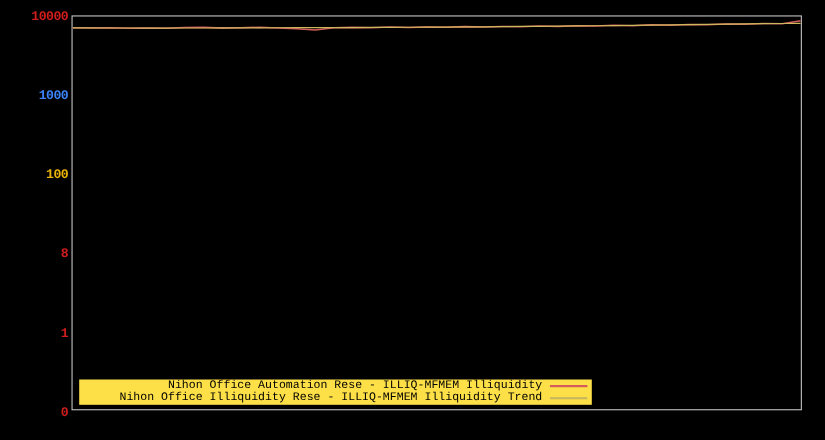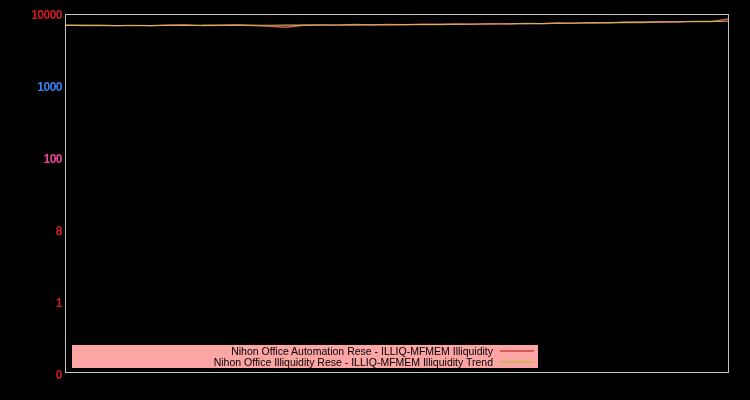--- a/index.html
+++ b/index.html
@@ -6,21 +6,21 @@
     margin: 0;
     padding: 0;
     background: #000000;
   }
   .figure {
     position: relative;
     width: 750px;
     height: 400px;
     background: #000000;
     overflow: hidden;
-    font-family: Liberation Sans, sans-serif;
+    font-family: Liberation Mono, monospace;
     border-radius: 15px;
   }
   .plot-area {
     position: absolute;
     left: 65px;
     top: 14px;
     width: 664px;
     height: 359px;
     border: 1px solid #c3c3c3;
     box-sizing: border-box;
@@ -42,21 +42,21 @@
     letter-spacing: -0.5px;
     white-space: nowrap;
     text-align: right;
   }
   .legend {
     position: absolute;
     left: 72px;
     top: 345px;
     width: 466px;
     height: 23px;
-    background: #fca5a5;
+    background: #fde047;
     display: flex;
     flex-direction: column;
     justify-content: space-around;
     box-sizing: border-box;
     padding: 1px 4px 1px 4px;
   }
   .legend-row {
     display: flex;
     justify-content: flex-end;
     align-items: center;
@@ -84,21 +84,21 @@
   <div class="plot-area">
     <svg viewBox="0 0 664 359" preserveAspectRatio="none" xmlns="http://www.w3.org/2000/svg">
         <polyline points="0.0,10.20 17.0,10.58 34.1,10.33 51.1,10.84 68.1,10.46 85.1,10.80 102.2,10.08 119.2,9.75 136.2,10.63 153.2,10.29 170.3,9.83 187.3,10.54 204.3,11.27 221.3,12.38 238.4,10.33 255.4,9.95 272.4,10.20 289.4,9.58 306.5,10.08 323.5,9.50 340.5,9.83 357.5,9.25 374.6,9.62 391.6,9.09 408.6,9.38 425.6,8.69 442.7,9.17 459.7,8.41 476.7,8.77 493.7,8.02 510.8,8.37 527.8,7.63 544.8,7.94 561.8,7.24 578.9,7.51 595.9,6.83 612.9,7.05 629.9,6.38 647.0,6.68 664.0,3.95" fill="none" stroke="#d65b5b" stroke-width="1.4"></polyline>
         <polyline points="0.0,10.42 17.0,10.46 34.1,10.50 51.1,10.53 68.1,10.55 85.1,10.55 102.2,10.53 119.2,10.50 136.2,10.45 153.2,10.39 170.3,10.34 187.3,10.29 204.3,10.25 221.3,10.20 238.4,10.14 255.4,10.08 272.4,10.00 289.4,9.92 306.5,9.83 323.5,9.74 340.5,9.63 357.5,9.52 374.6,9.40 391.6,9.26 408.6,9.12 425.6,8.98 442.7,8.82 459.7,8.65 476.7,8.47 493.7,8.28 510.8,8.09 527.8,7.88 544.8,7.67 561.8,7.44 578.9,7.21 595.9,6.99 612.9,6.79 629.9,6.60 647.0,6.42 664.0,6.27" fill="none" stroke="#ccb85c" stroke-width="1.1"></polyline>
       </svg>
   </div>
 
   <div>
       <div class="y-tick" style="top: 8px; color: rgb(207, 29, 29);">10000</div>
       <div class="y-tick" style="top: 80px; color: #3b82f6;">1000</div>
-      <div class="y-tick" style="top: 152px; color: #ec4899;">100</div>
+      <div class="y-tick" style="top: 152px; color: #eab308;">100</div>
       <div class="y-tick" style="top: 224px; color: rgb(207, 29, 29);">8</div>
       <div class="y-tick" style="top: 296px; color: rgb(207, 29, 29);">1</div>
       <div class="y-tick" style="top: 368px; color: rgb(207, 29, 29);">0</div>
     </div>
 
   <div class="legend">
     <div class="legend-row">
       <span class="legend-label">Nihon Office Automation Rese - ILLIQ-MFMEM Illiquidity</span>
       <span class="legend-swatch" style="border-top-color: rgb(214, 91, 91);"></span>
     </div>

